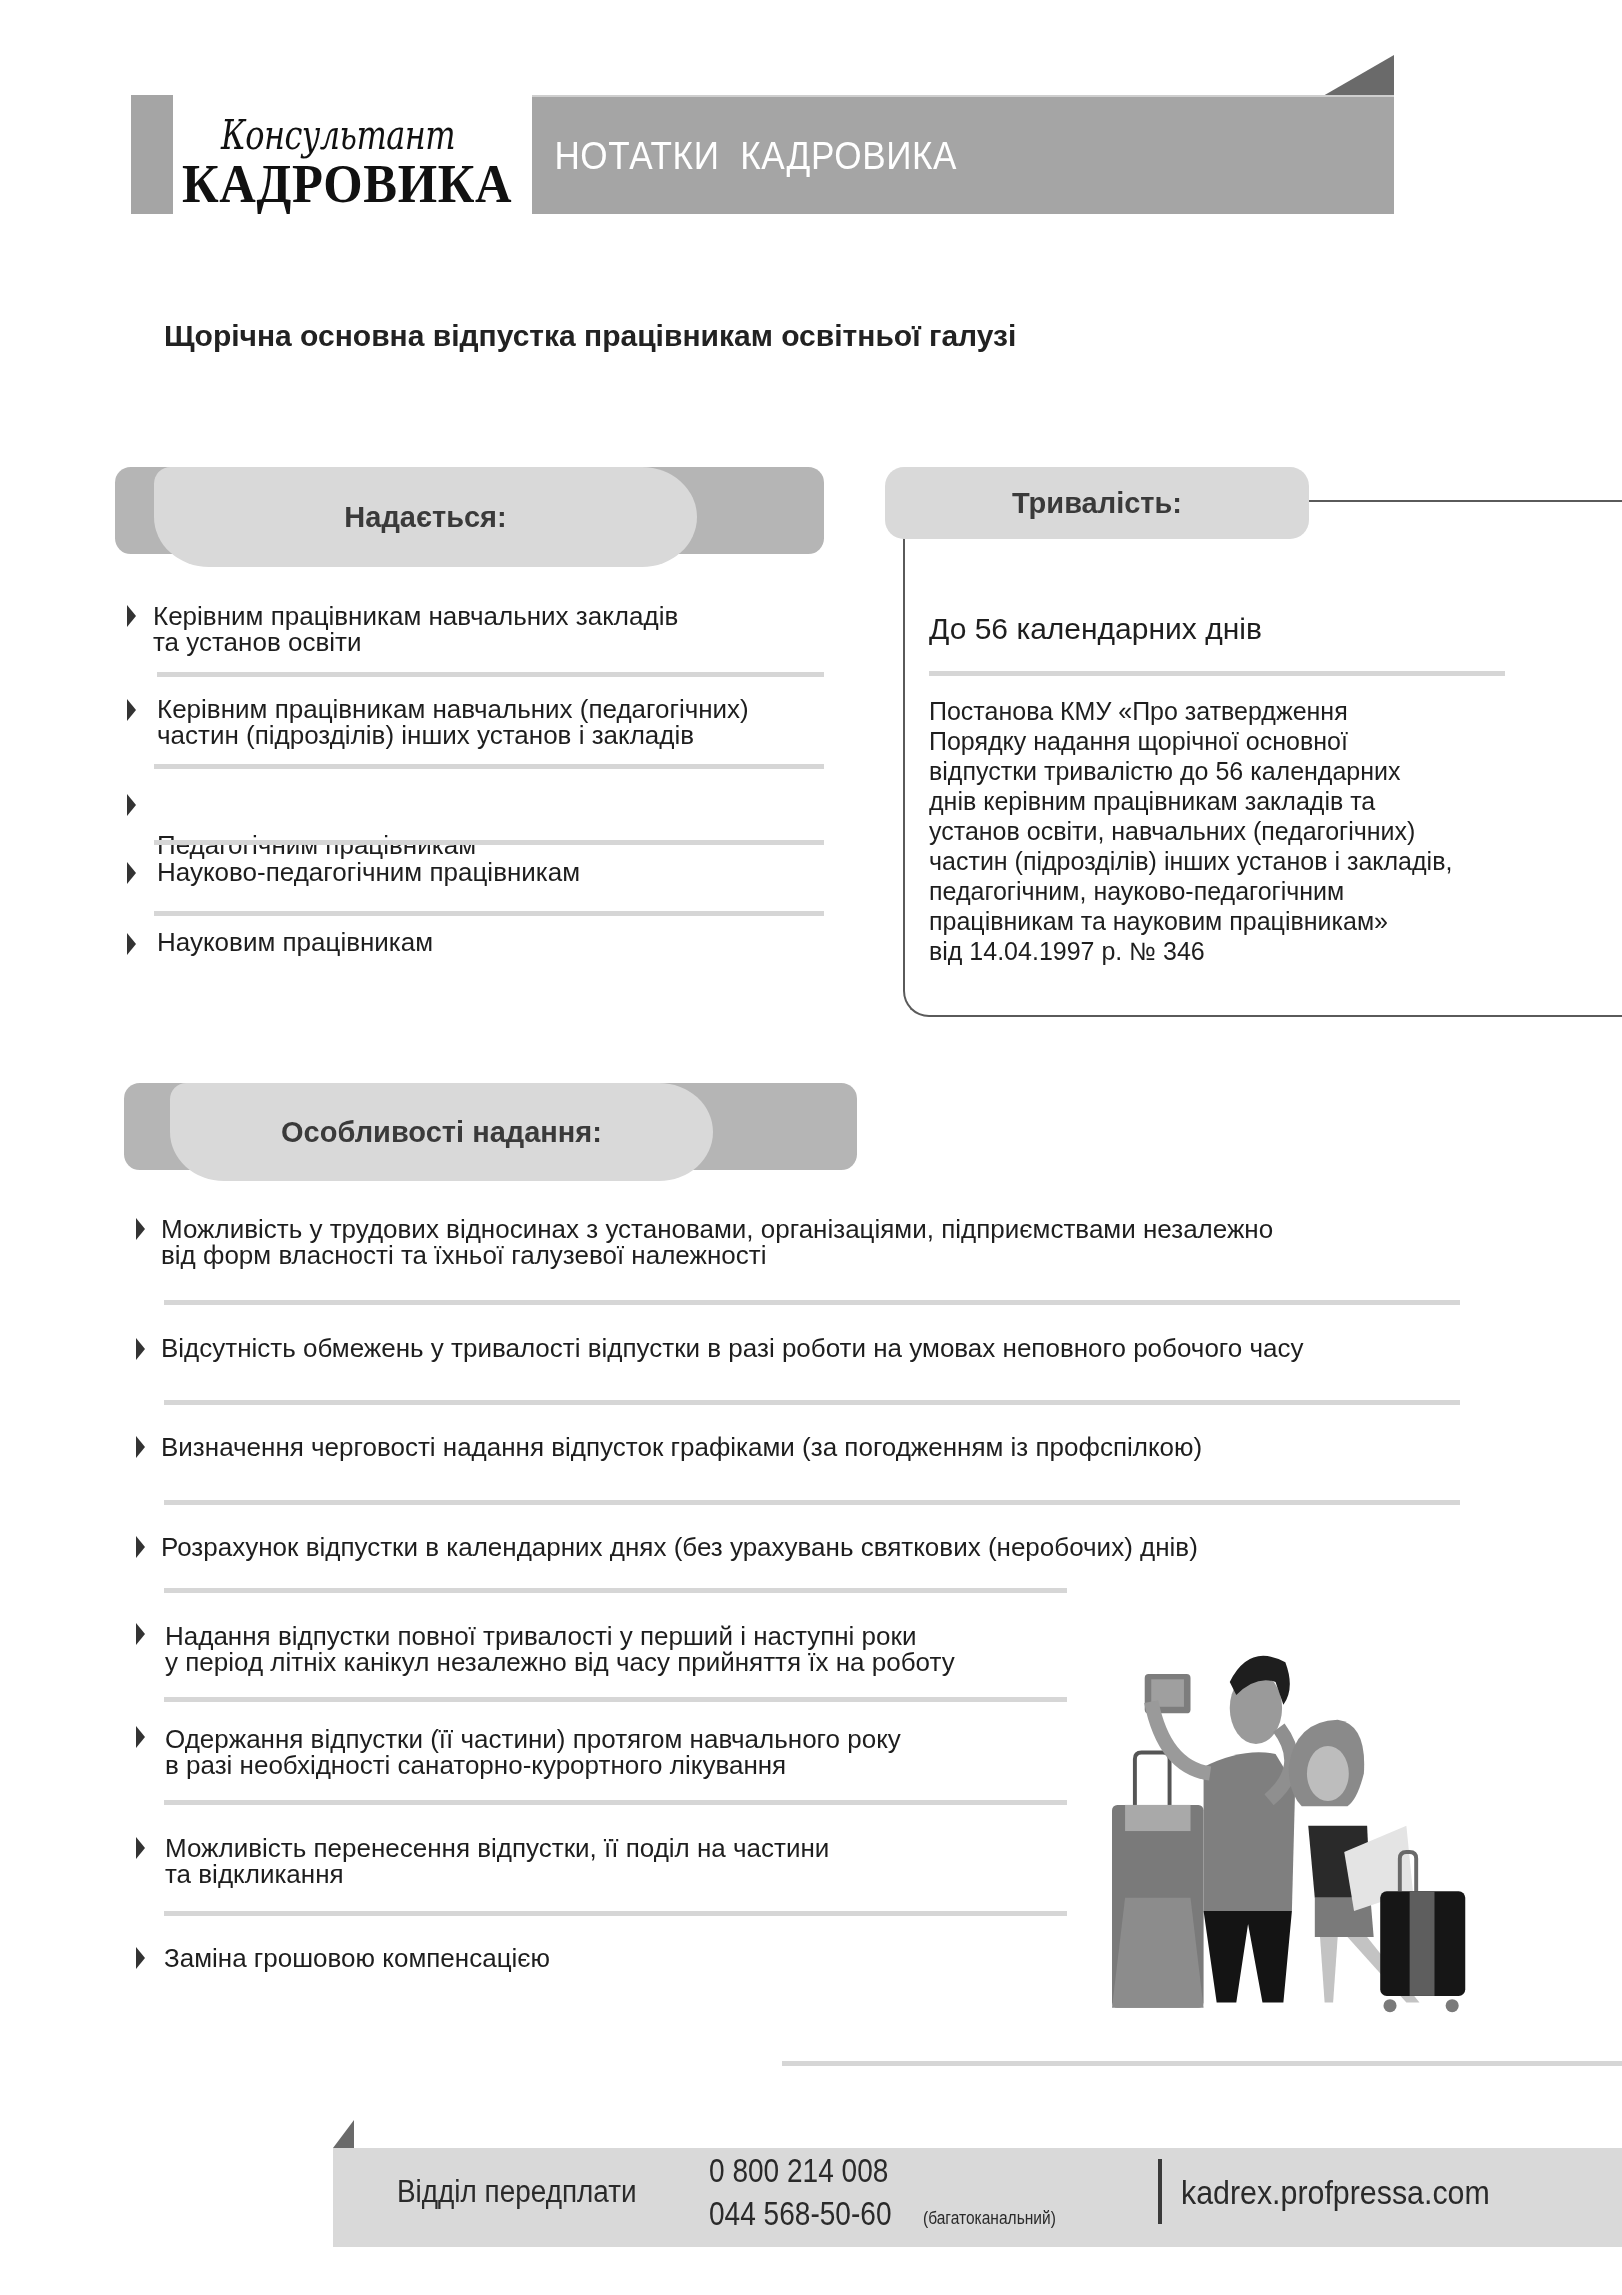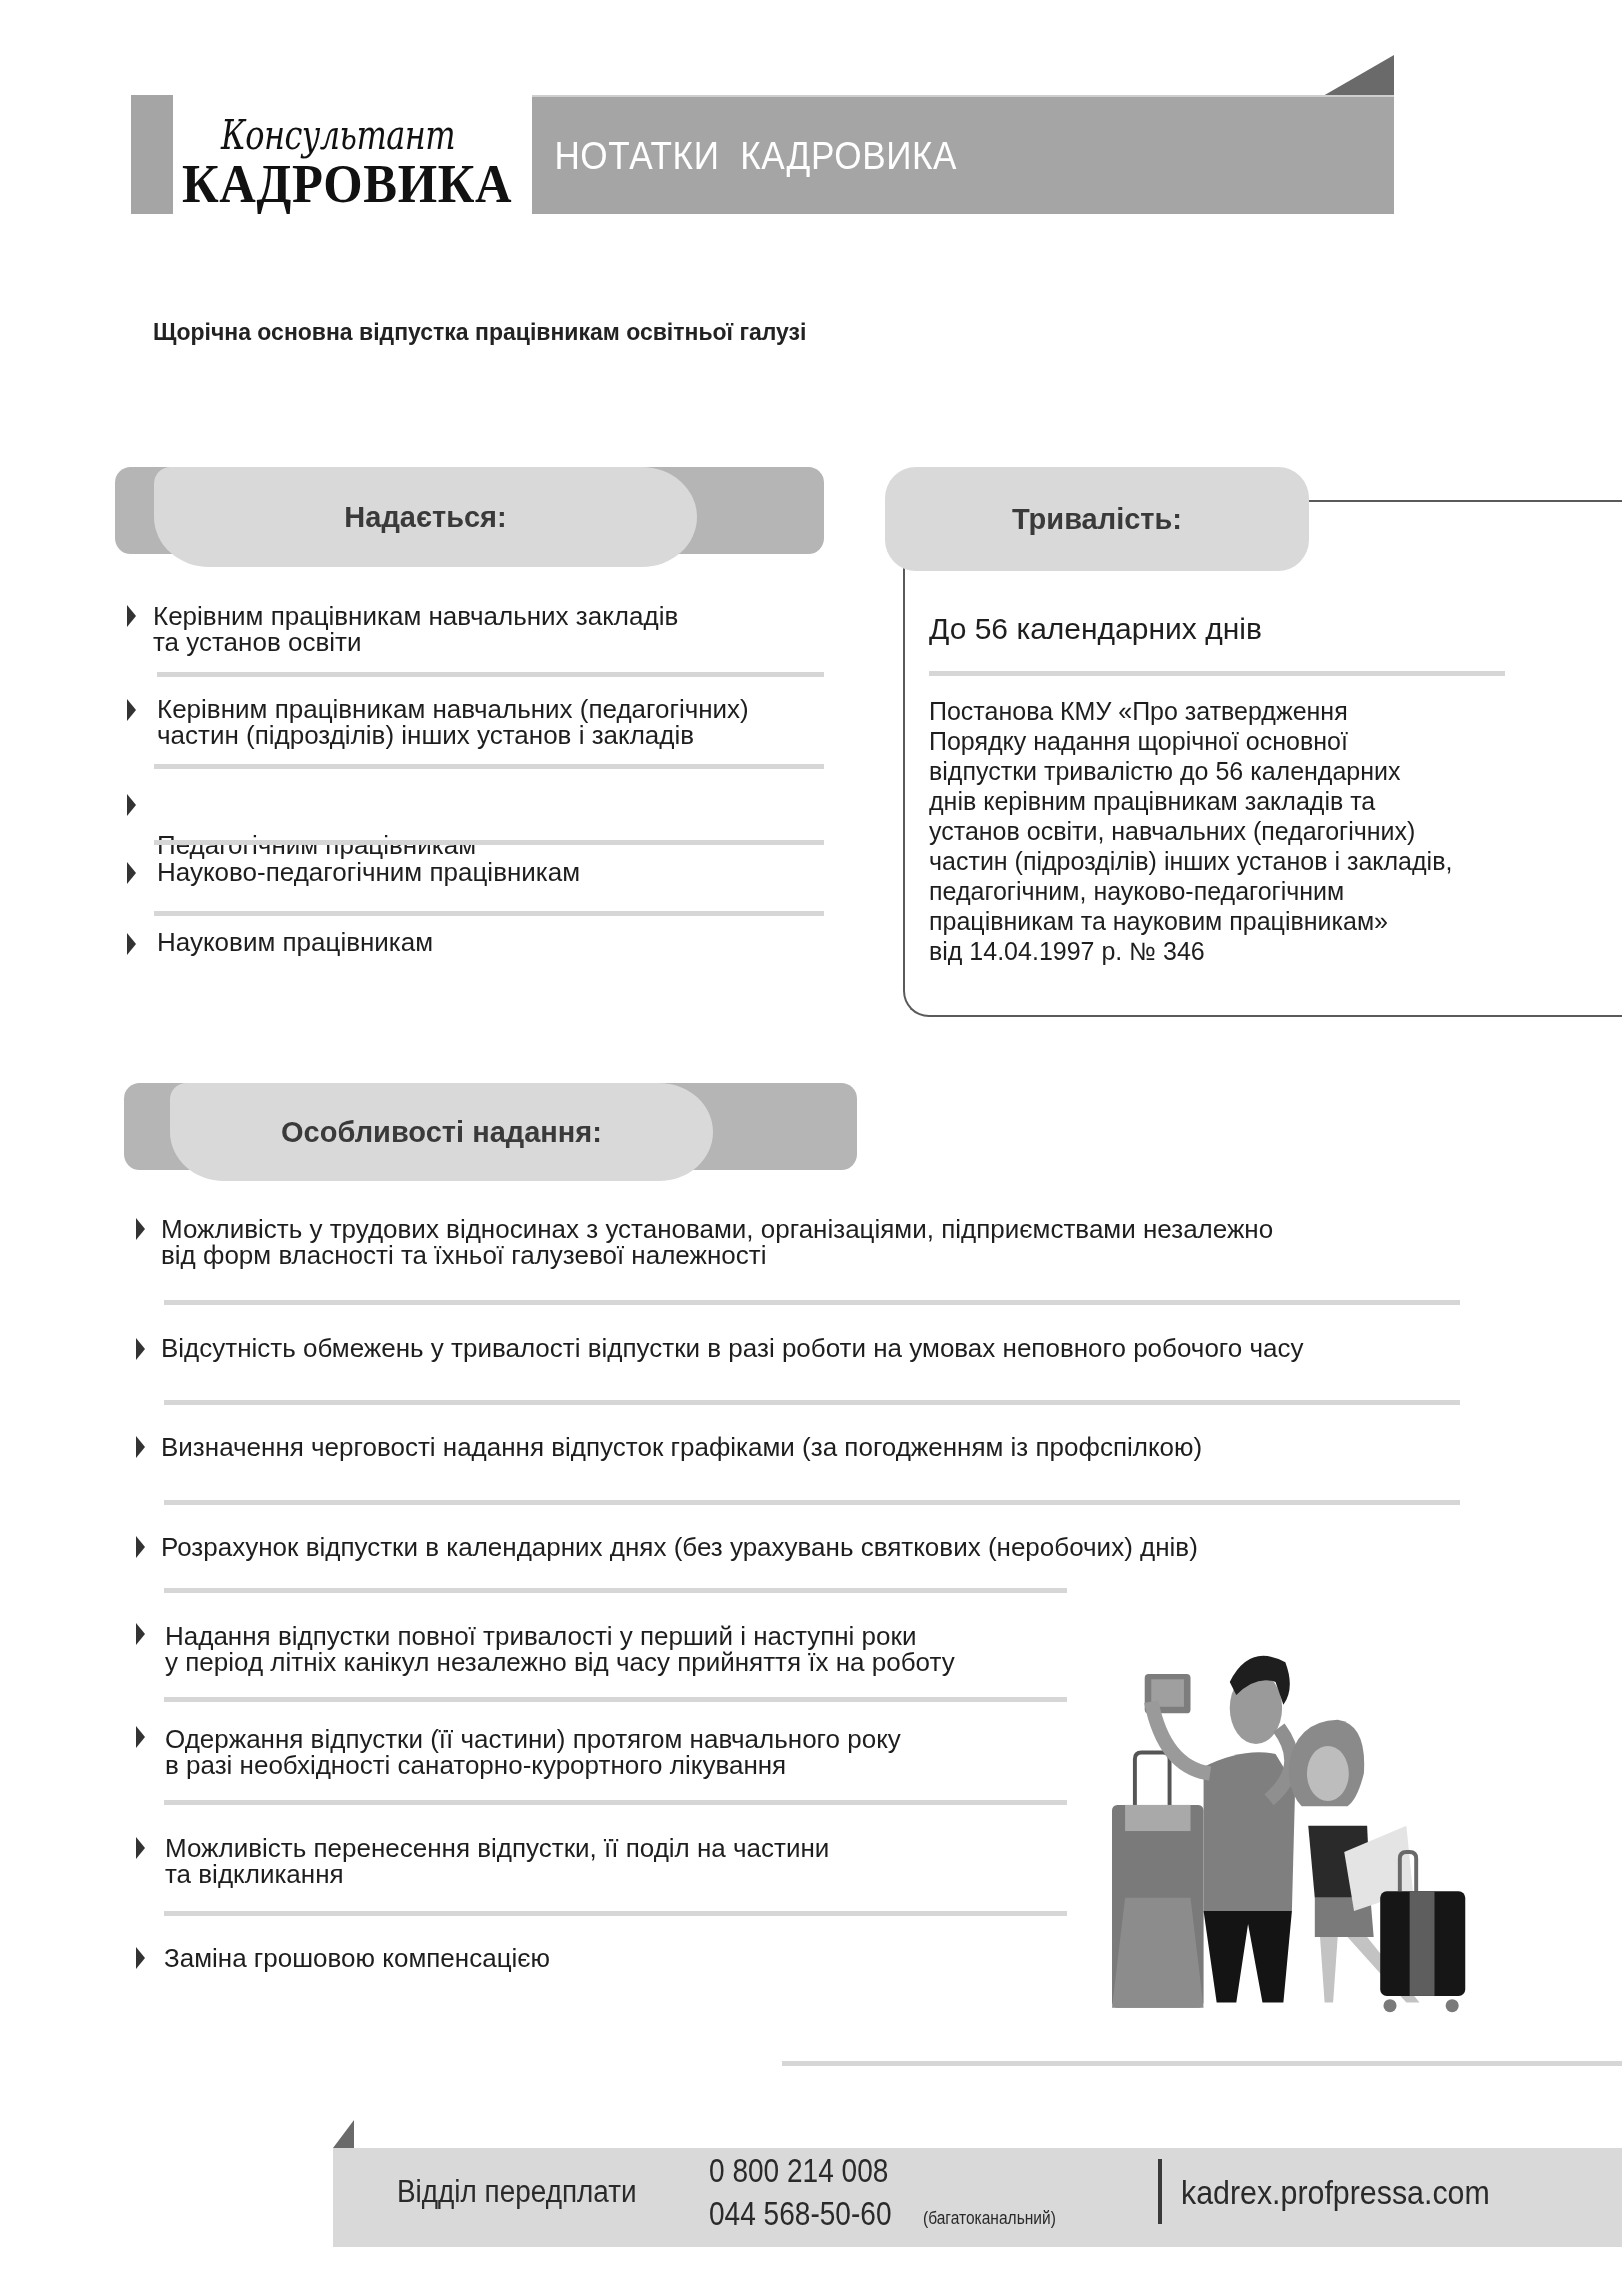--- a/index.html
+++ b/index.html
@@ -10,42 +10,42 @@
     
     .hdr-leftbar { left: 131px; top: 95px; width: 42px; height: 119px; background: #a5a5a5; }
     .hdr-banner { left: 532px; top: 95px; width: 862px; height: 119px; background: #a5a5a5; border-top: 2px solid #cfcfcf; box-sizing: border-box;
                   display: flex; align-items: center; }
     .hdr-banner span { color: #ffffff; font-size: 39px; letter-spacing: 0.7px; font-family: "Liberation Sans", sans-serif; transform: scaleX(0.9); }
     .hdr-fold { left: 1323px; top: 55px; width: 0; height: 0; border-left: 71px solid transparent; border-bottom: 41px solid #6a6a6a; }
     .logo { left: 182px; top: 111px; width: 340px; height: 98px; }
     .logo-script { position: absolute; left: 39px; top: 0; font-family: "DejaVu Serif", serif; font-style: italic; font-size: 41px; color: #111; transform: scaleX(0.78); transform-origin: left; letter-spacing: -0.7px; }
     .logo-main { position: absolute; left: 0; top: 41px; font-family: "Liberation Serif", serif; font-weight: bold; font-size: 55px; color: #111; transform: scaleX(0.92); transform-origin: left; letter-spacing: 0.7px; }
 
-    .title { left: 153px; top: 319px; font-size: 23px; font-weight: bold; font-family: "Liberation Sans", sans-serif; color: #222; white-space: nowrap; }
+    .title { left: 164px; top: 319px; font-size: 30px; font-weight: bold; font-family: "Liberation Sans", sans-serif; color: #222; white-space: nowrap; }
 
     
     .ribbon { border-radius: 15.7px; background: #b5b5b5; }
     .ribbon-inner { position: absolute; background: #d9d9d9; border-radius: 17px 59px 59px 59px / 17px 52px 52px 52px; display: flex; align-items: center; justify-content: center; }
     .ribbon-inner span { font-family: "Liberation Sans", sans-serif; font-weight: bold; font-size: 29px; color: #3a3a3a; }
 
     .tab-nadaetsia { left: 115px; top: 467px; width: 709px; height: 87px; }
     .tab-nadaetsia .ribbon-inner { left: 39px; top: 0; width: 543px; height: 100px; border-radius: 19.6px 65px 65px 65px / 19.6px 59px 59px 59px; }
 
     .tab-osob { left: 124px; top: 1083px; width: 707px; height: 87px; padding-left: 26px; }
     .tab-osob .ribbon-inner { left: 46px; top: 0; width: 543px; height: 98px; border-radius: 19.6px 65px 65px 65px / 19.6px 59px 59px 59px; }
 
     
     .bullet { position: absolute; width: 0; height: 0; border-top: 11.8px solid transparent; border-bottom: 11.8px solid transparent; border-left: 9.2px solid #333; }
     .item-text { position: absolute; font-family: "Liberation Sans", sans-serif; font-size: 26px; line-height: 26px; color: #1e1e1e; white-space: pre-line; }
     .sep { position: absolute; height: 4.6px; background: #d6d6d6; }
 
     
     .dur-frame { left: 903px; top: 497px; width: 726px; height: 520px; border-left: 2px solid #5a5a5a; border-bottom: 2px solid #5a5a5a; border-radius: 0 0 0 26px; box-sizing: border-box; }
     .dur-topline { left: 1309px; top: 500px; width: 314px; height: 2px; background: #5a5a5a; }
-    .dur-tab { left: 885px; top: 467px; width: 424px; height: 104px; background: #d9d9d9; border-radius: 31px; display: flex; align-items: center; justify-content: center; }
+    .dur-tab { left: 885px; top: 467px; width: 424px; height: 72px; background: #d9d9d9; border-radius: 19px; display: flex; align-items: center; justify-content: center; }
     .dur-tab span { font-family: "Liberation Sans", sans-serif; font-weight: bold; font-size: 29px; color: #3a3a3a; }
     .dur-main { left: 929px; top: 612px; font-family: "Liberation Sans", sans-serif; font-size: 30px; color: #1e1e1e; }
     .dur-sep { left: 929px; top: 671px; width: 576px; height: 4.6px; background: #d6d6d6; }
     .dur-law { left: 929px; top: 696px; width: 681px; font-family: "Liberation Sans", sans-serif; font-size: 25px; line-height: 30px; color: #1e1e1e; white-space: pre-line; }
 
     
     .illus { left: 1112px; top: 1636px; width: 471px; height: 432px; }
     .floor { left: 782px; top: 2061px; width: 841px; height: 4.6px; background: #d6d6d6; }
 
     

